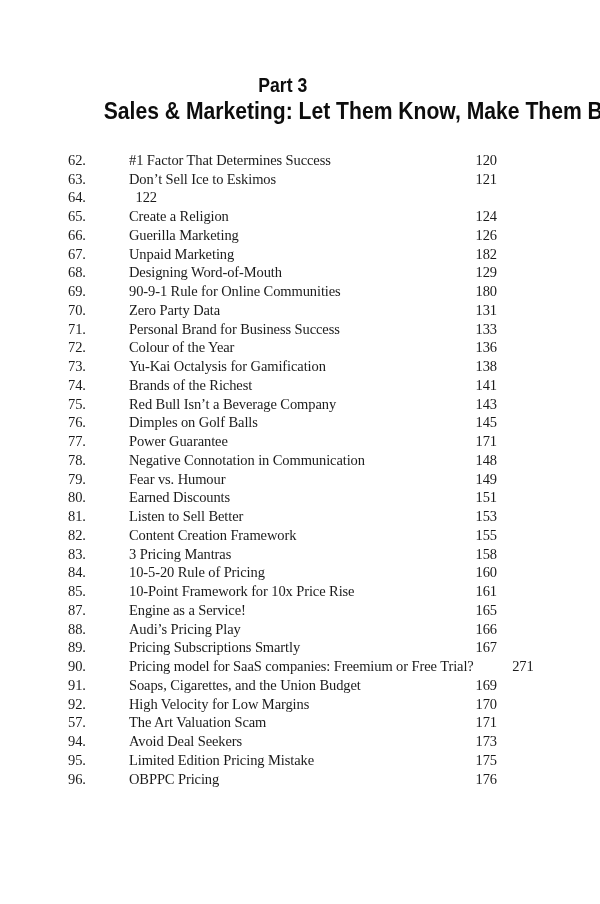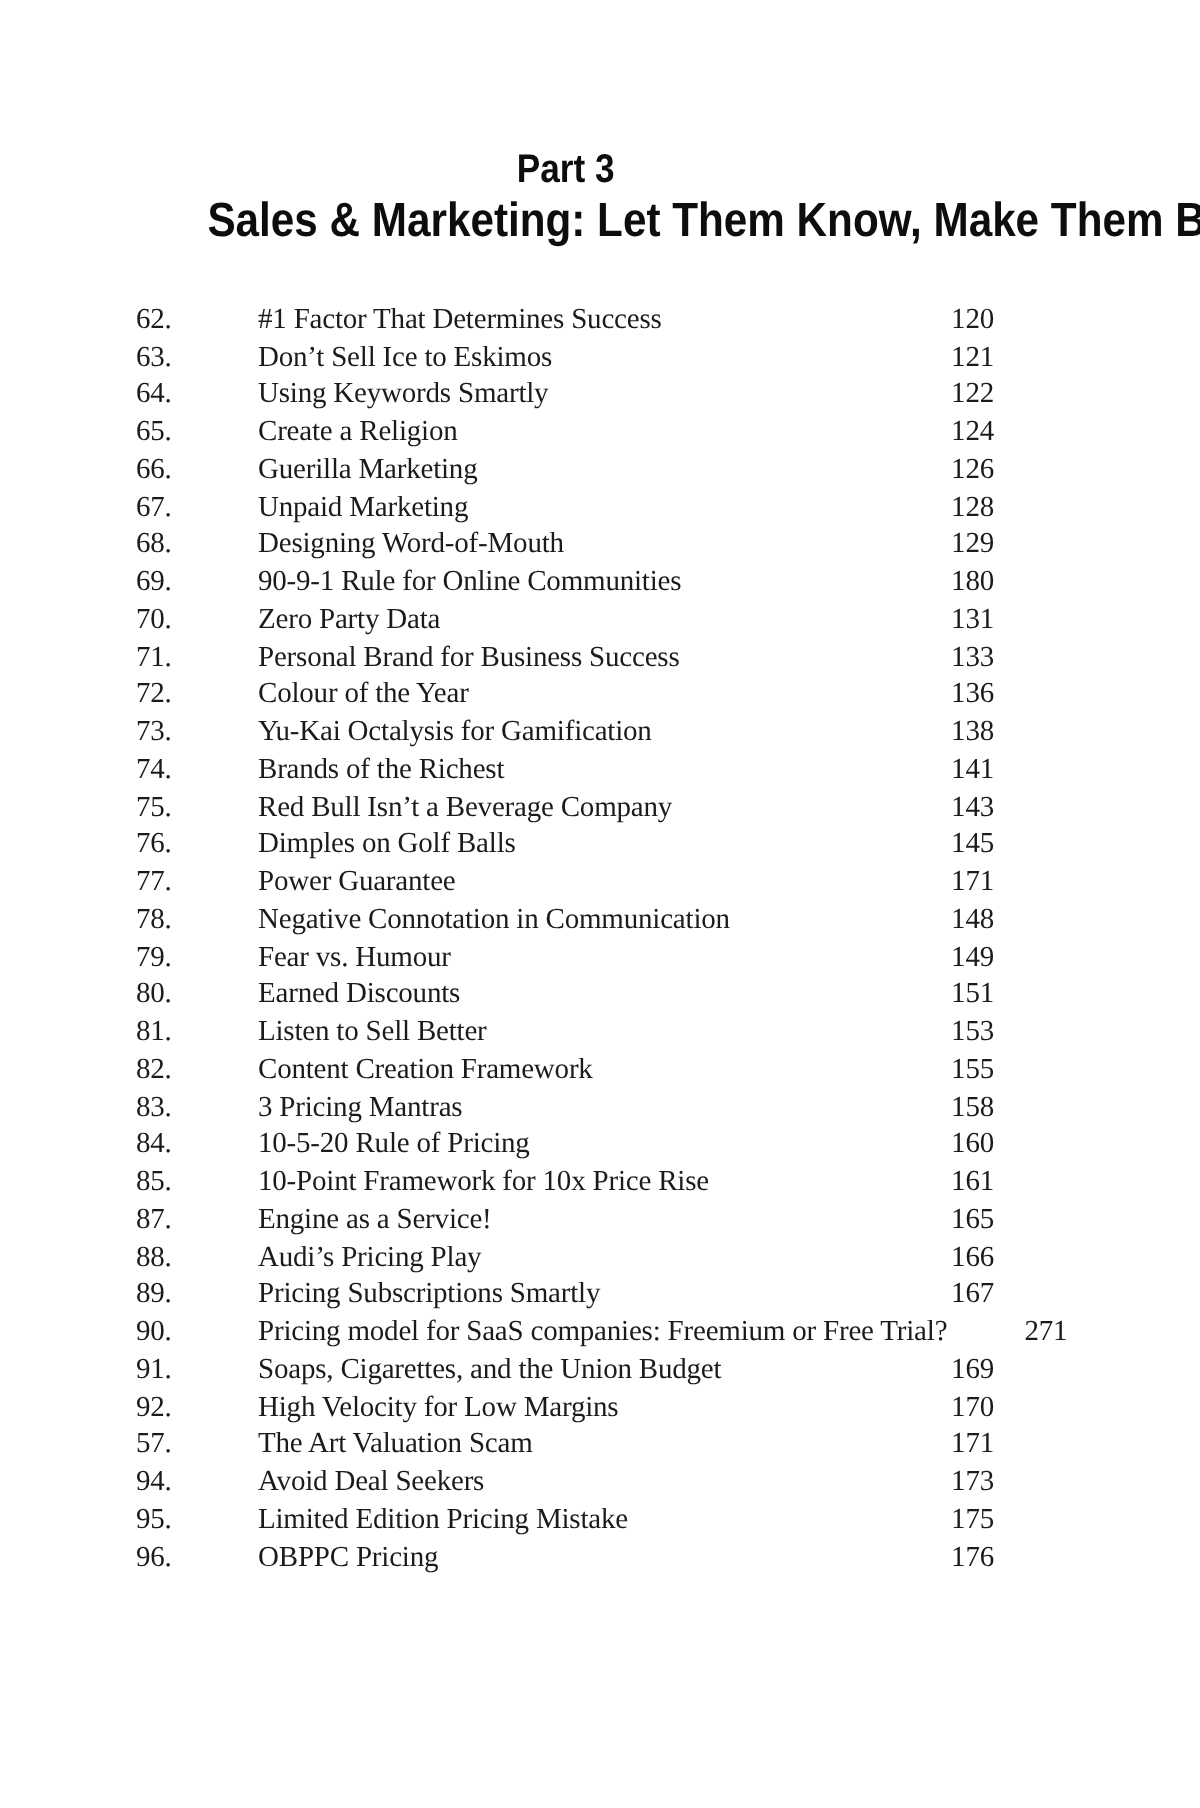--- a/index.html
+++ b/index.html
@@ -83,37 +83,36 @@
         <span class="toc-title">#1 Factor That Determines Success</span>
         <span class="toc-page">120</span>
       </div>
       <div class="toc-row">
         <span class="toc-num">63.</span>
         <span class="toc-title">Don’t Sell Ice to Eskimos</span>
         <span class="toc-page">121</span>
       </div>
       <div class="toc-row">
         <span class="toc-num">64.</span>
-        <span class="toc-title">Using Keywords Smartly</span>
         <span class="toc-page">122</span>
       </div>
       <div class="toc-row">
         <span class="toc-num">65.</span>
         <span class="toc-title">Create a Religion</span>
         <span class="toc-page">124</span>
       </div>
       <div class="toc-row">
         <span class="toc-num">66.</span>
         <span class="toc-title">Guerilla Marketing</span>
         <span class="toc-page">126</span>
       </div>
       <div class="toc-row">
         <span class="toc-num">67.</span>
         <span class="toc-title">Unpaid Marketing</span>
-        <span class="toc-page">128</span>
+        <span class="toc-page">182</span>
       </div>
       <div class="toc-row">
         <span class="toc-num">68.</span>
         <span class="toc-title">Designing Word-of-Mouth</span>
         <span class="toc-page">129</span>
       </div>
       <div class="toc-row">
         <span class="toc-num">69.</span>
         <span class="toc-title">90-9-1 Rule for Online Communities</span>
         <span class="toc-page">180</span>

